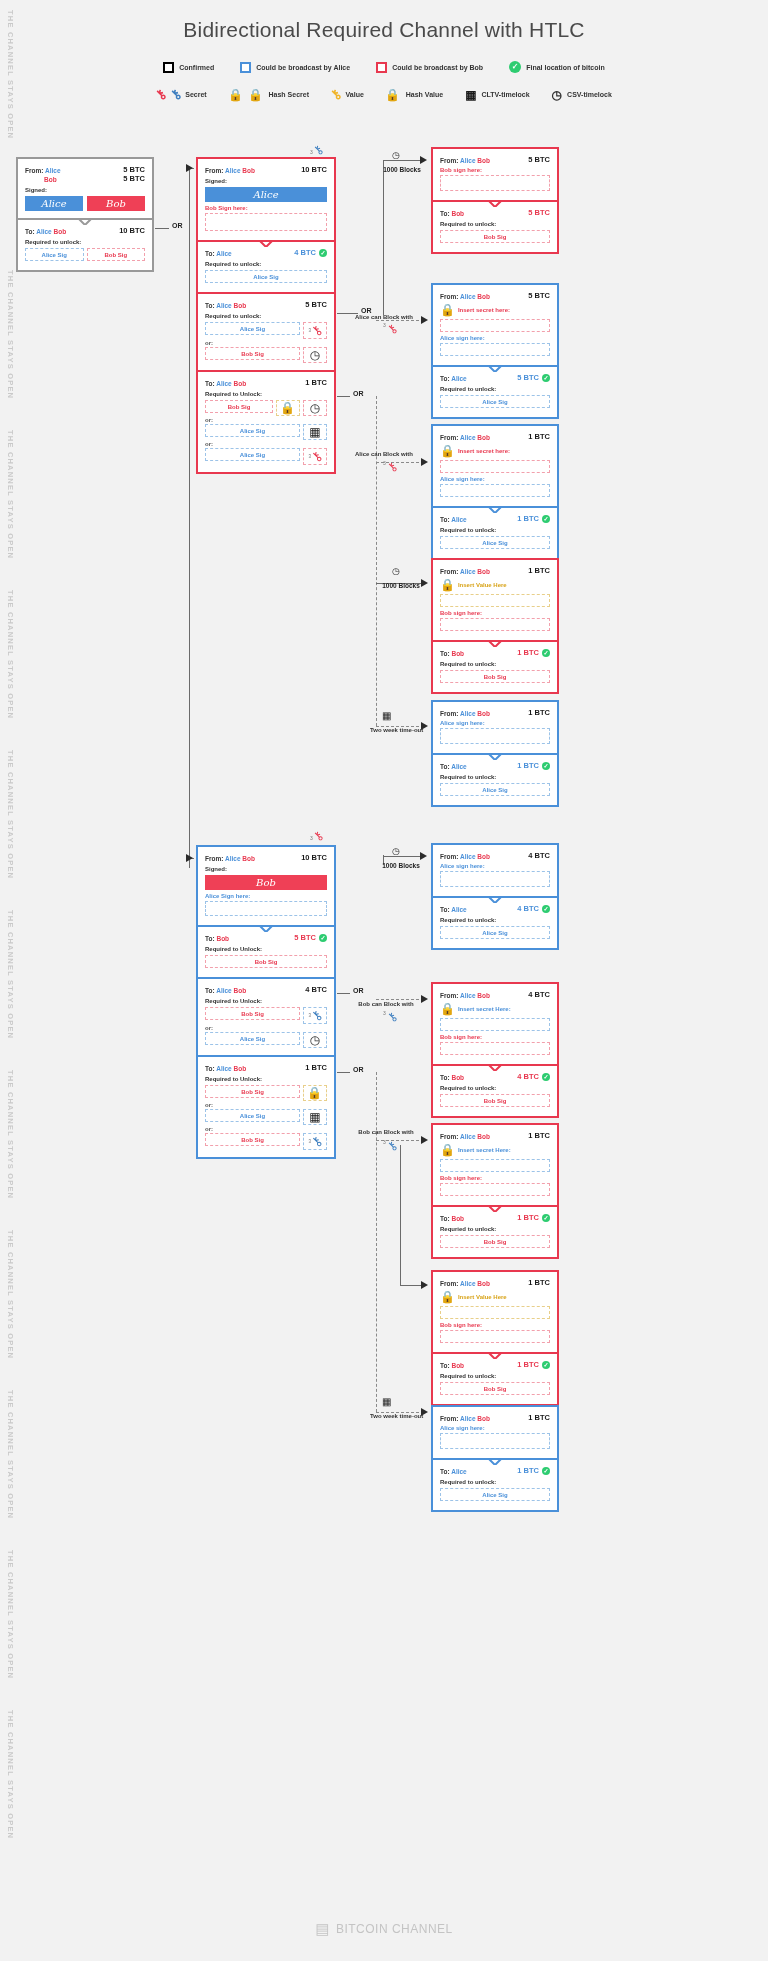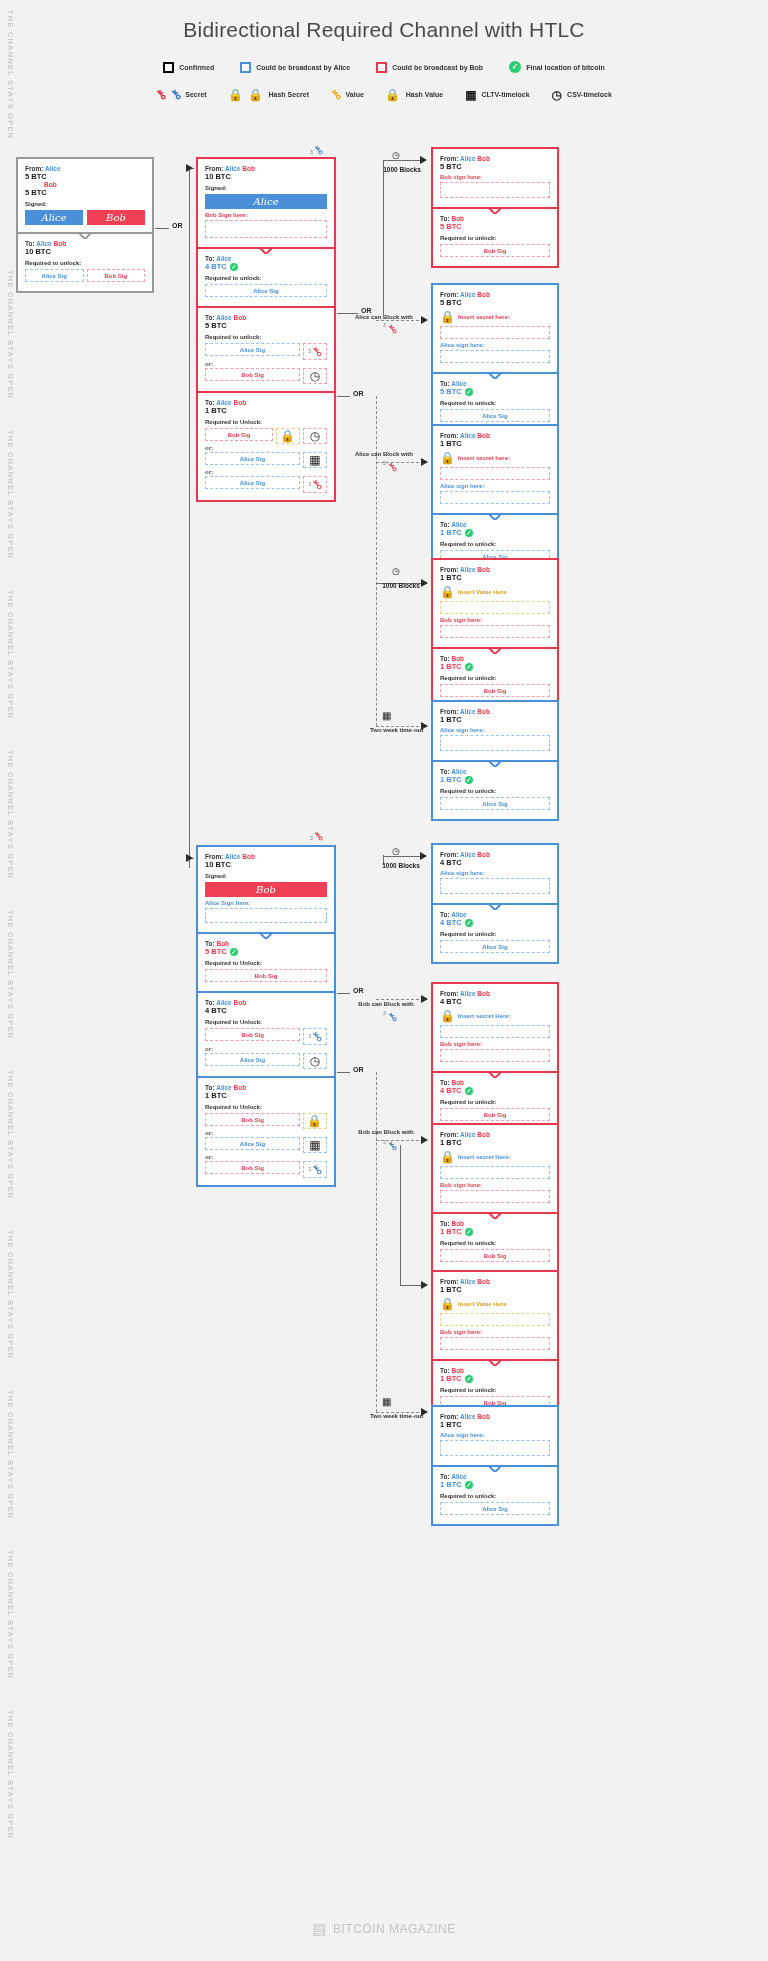--- a/index.html
+++ b/index.html
@@ -51,21 +51,21 @@
   .tx { position:absolute; background:#fff; border:2px solid #999; }
   .tx.gray { border-color:#999; }
   .tx.red { border-color:#e8384f; }
   .tx.blue { border-color:#4a90d9; }
   .tx .sec { padding:6px 7px 7px 7px; position:relative; }
   .tx .sec + .sec { border-top:1px solid #bbb; }
   .tx.red .sec + .sec { border-top:2px solid #e8384f; }
   .tx.blue .sec + .sec { border-top:2px solid #4a90d9; }
   .tx.gray .sec + .sec { border-top:2px solid #999; }
 
-  .row { display:flex; justify-content:space-between; align-items:flex-start; font-size:6.5px; font-weight:bold;flex-direction:column; }
+  .row { display:flex; justify-content:space-between; align-items:flex-end; font-size:6.5px; font-weight:bold; }
   .lbl { color:#333; font-weight:bold; font-size:6.5px; }
   .nm-a { color:#4a90d9; font-weight:bold; }
   .nm-b { color:#e8384f; font-weight:bold; }
   .amt { font-size:7.5px; font-weight:bold; color:#1a1a1a; white-space:nowrap; display:flex; align-items:center; gap:3px;}
   .amt .chk { width:8px;height:8px;border-radius:50%;background:#2ecc71;color:#fff;font-size:6px;line-height:8px;text-align:center; }
   .amt.a { color:#4a90d9; }
   .amt.b { color:#e8384f; }
   .sublbl { font-size:6px; font-weight:bold; color:#333; margin:4px 0 3px; }
   .sig-ph { border:1px dashed #bbb; height:13px; margin-bottom:2px; display:flex; align-items:center; justify-content:center;
             font-size:6px; font-weight:bold; }
@@ -763,14 +763,14 @@
 <div class="ln h" style="left:400px; top:1285px; width:24px;"></div>
 <div class="arrow" style="left:421px; top:1281px;"></div>
 
 <div class="dln h" style="left:376px; top:1412px; width:48px;"></div>
 <div class="arrow" style="left:421px; top:1408px;"></div>
 <div class="mid-note" style="left:370px; top:1412px; width:52px;"><span>Two week time-out</span></div>
 <div style="position:absolute; left:382px; top:1396px; font-size:10px; color:#222;">▦</div>
 
 <div class="footer">
   <span class="bm-logo">▤</span>
-  <span>BITCOIN MAGAZINE</span>
+  <span>BITCOIN CHANNEL</span>
 </div>
 
 </body></html>

